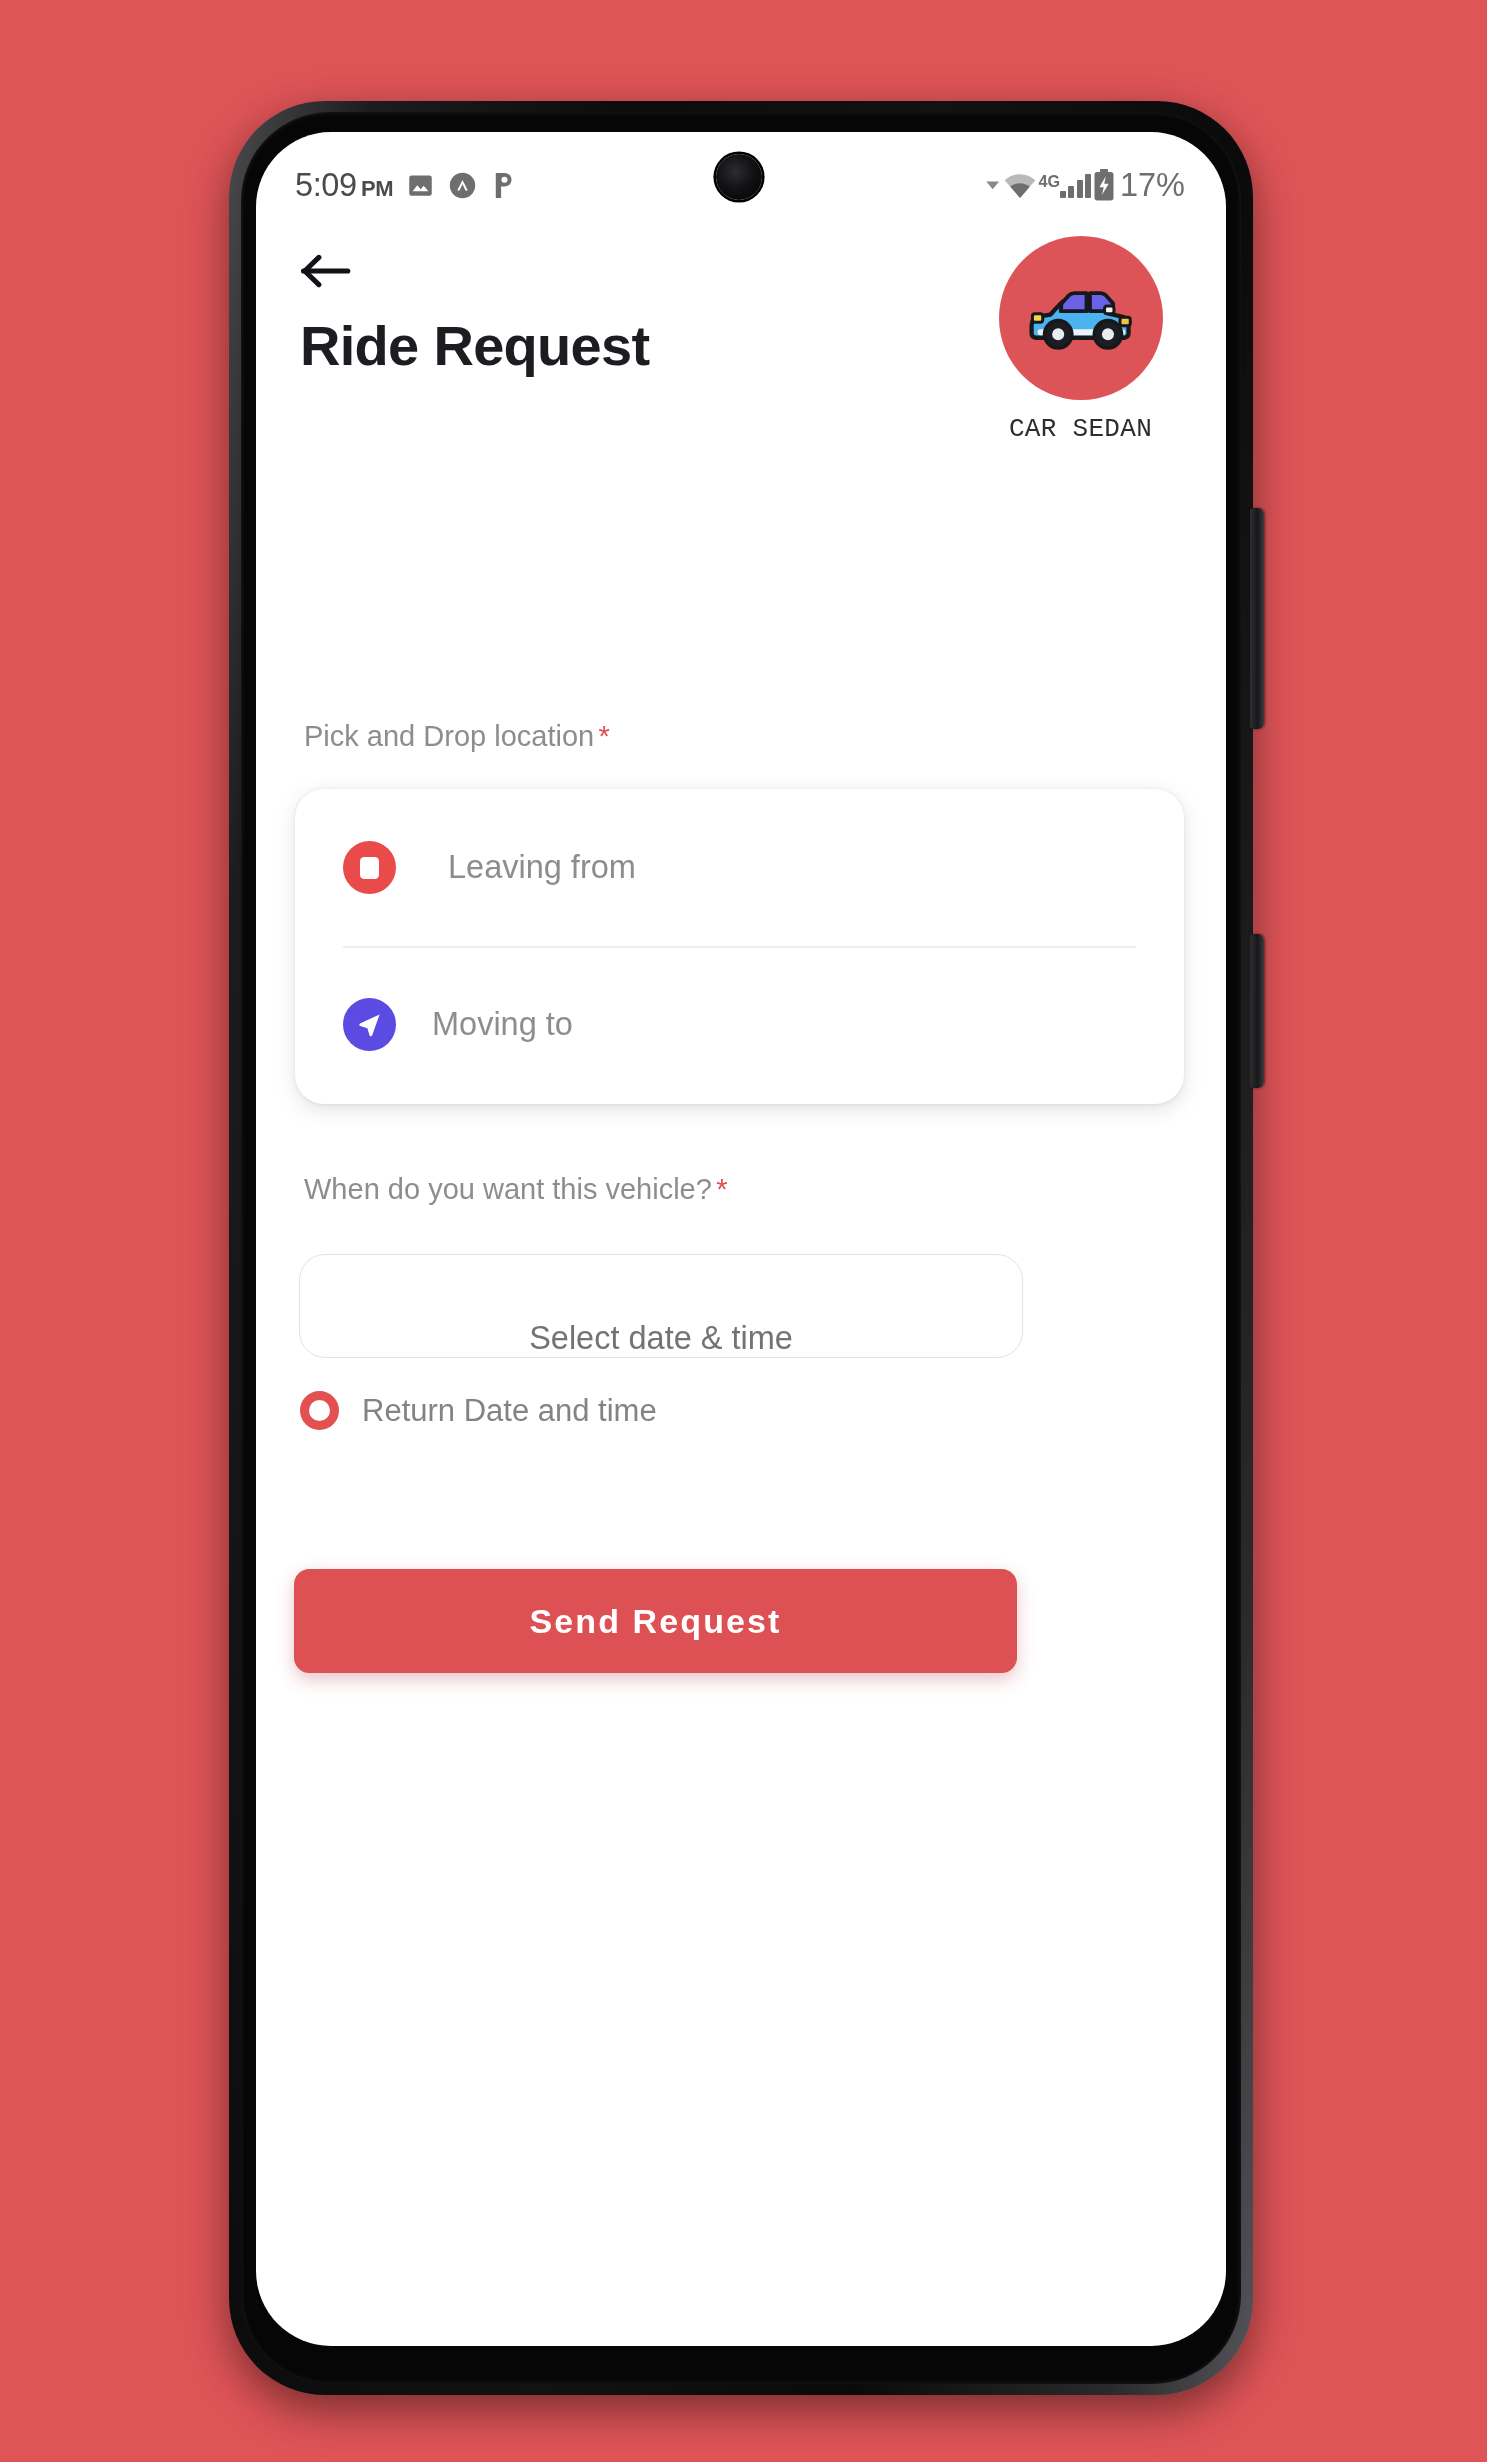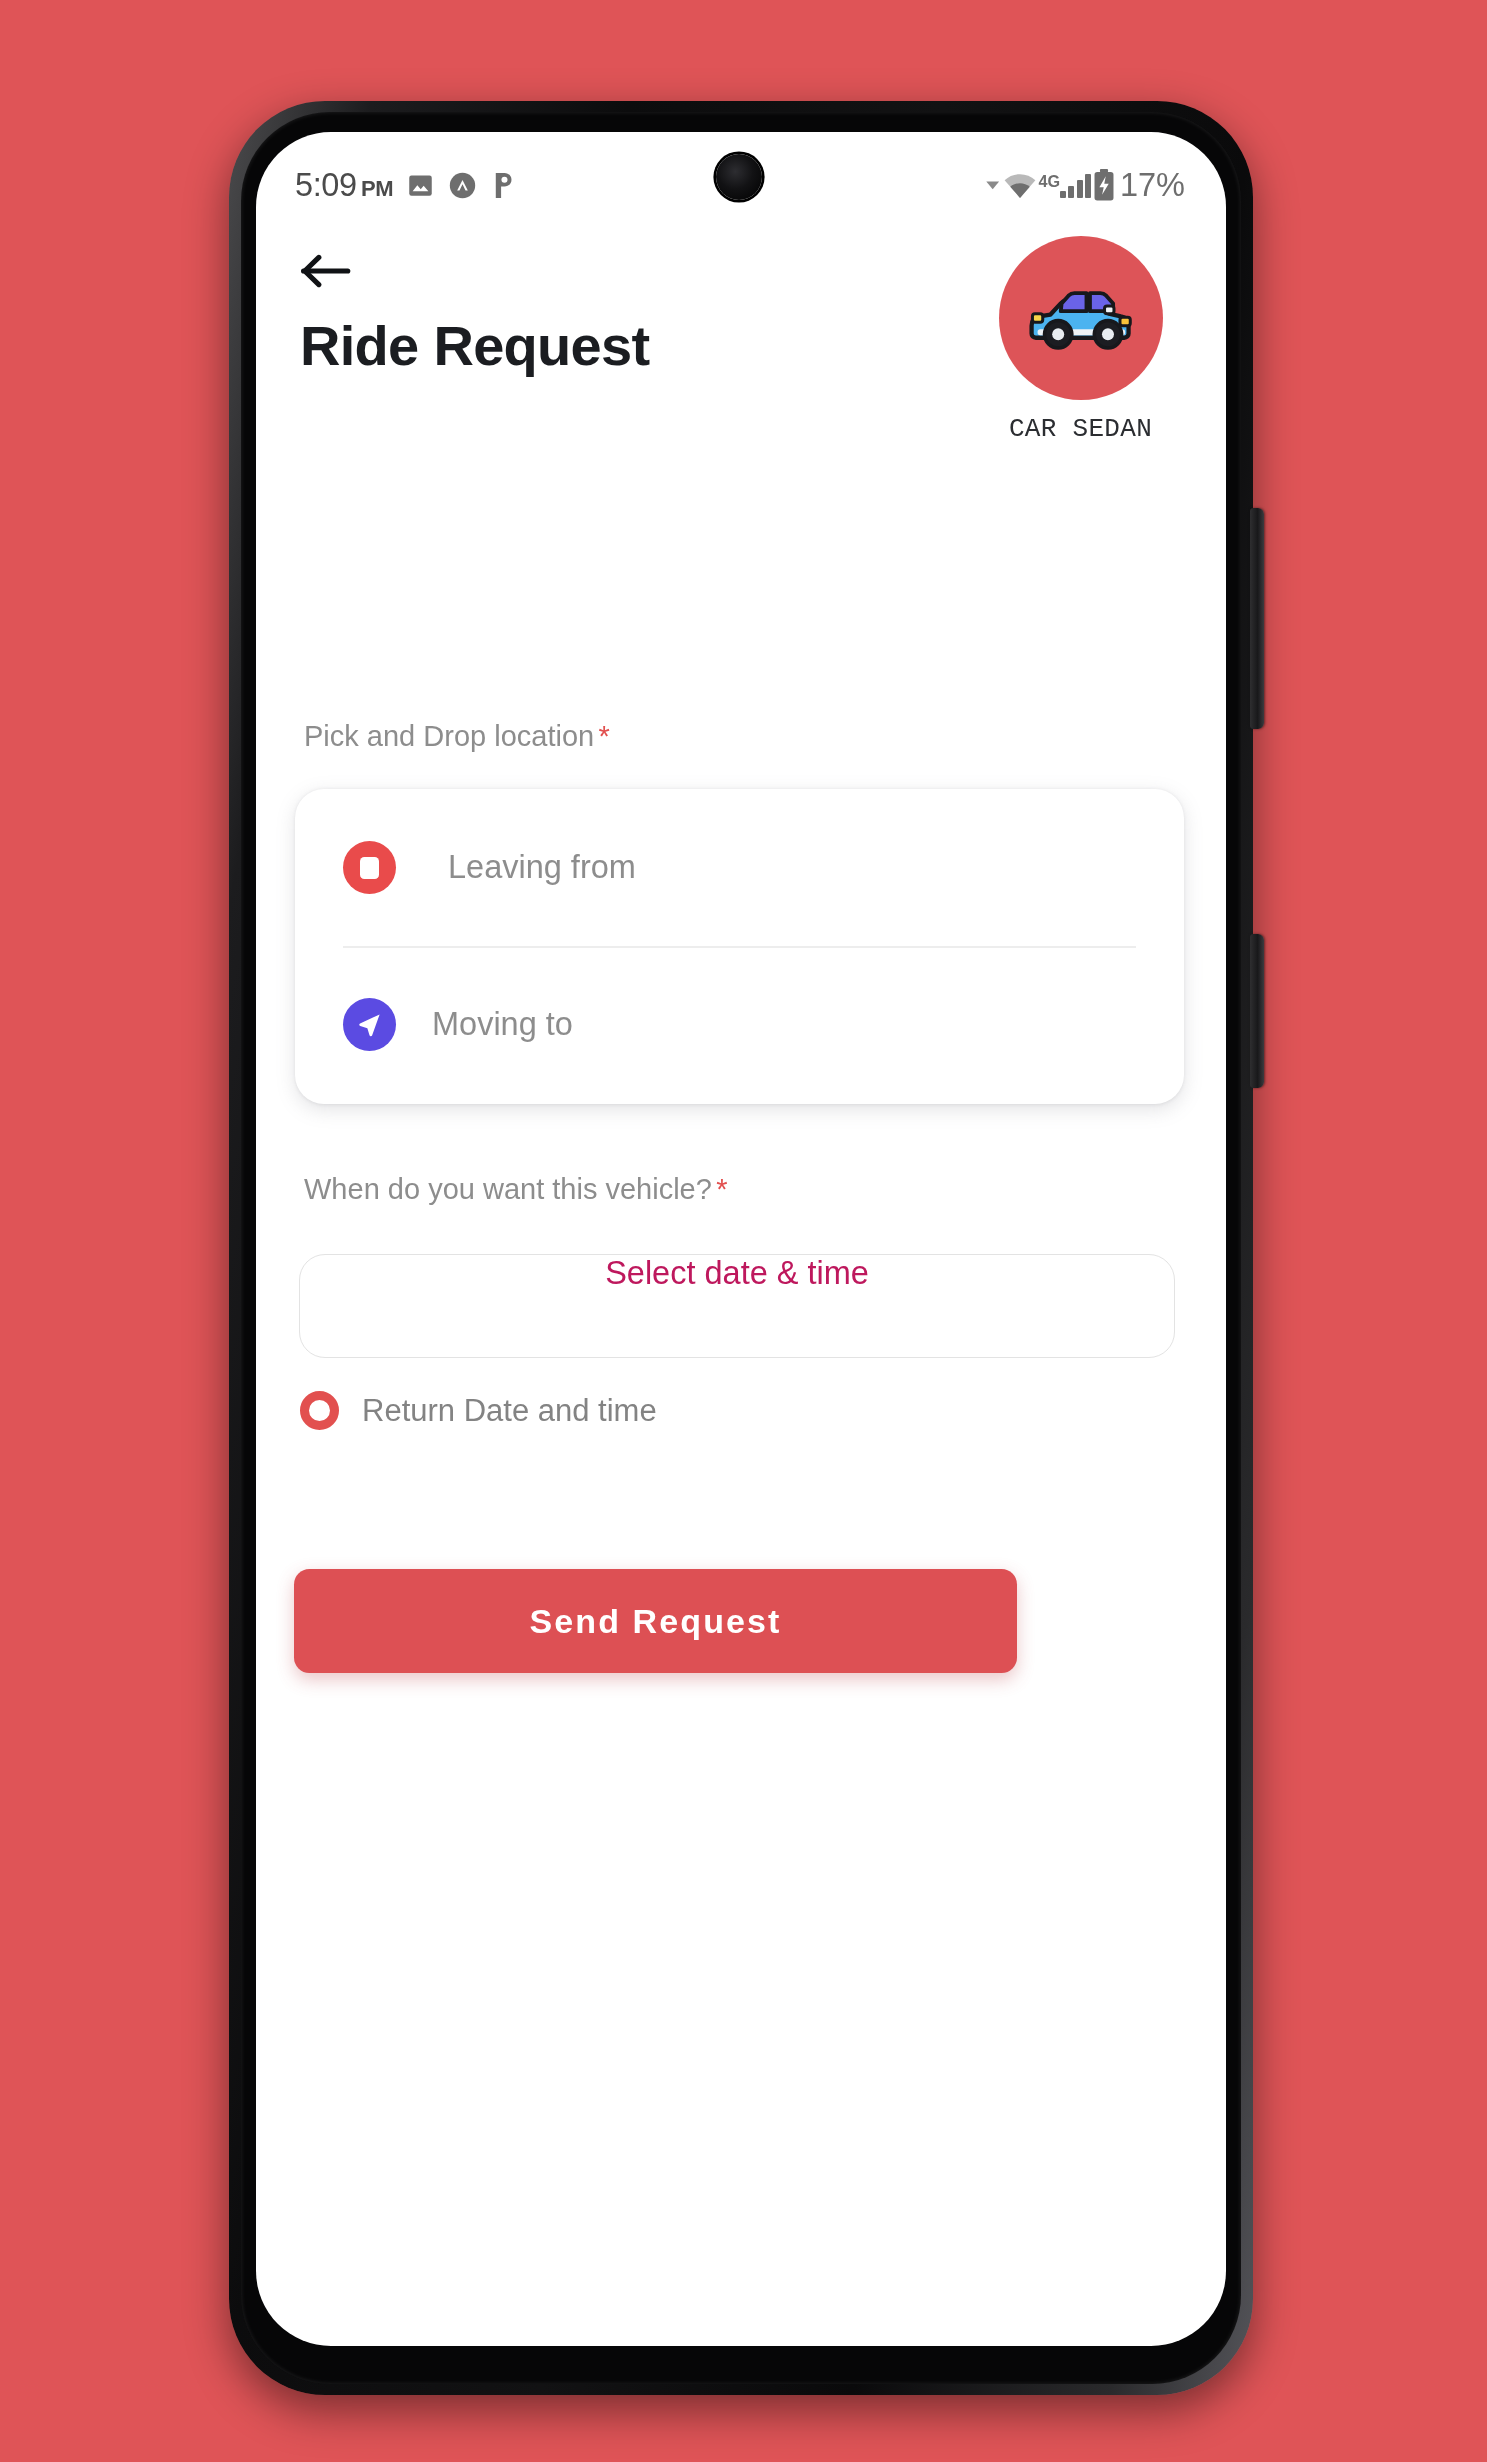--- a/index.html
+++ b/index.html
@@ -248,31 +248,31 @@
     margin-left: 36px;
     font-size: 32.5px;
     color: #8d8d8d;
     font-weight: 400;
   }
 
   .datetime-btn {
     position: absolute;
     left: 43px;
     top: 1122px;
-    width: 876px;
+    width: 724px;
     height: 104px;
     box-sizing: border-box;
     background: #fff;
     border: 1.7px solid #e3e3e3;
     border-radius: 26px;
     display: flex;
-    align-items: flex-start;
+    align-items: flex-end;
     justify-content: center;
     font-size: 32.5px;
-    color: #be185d;
+    color: #737373;
     cursor: pointer;
   }
 
   .return-row {
     position: absolute;
     left: 44px;
     top: 1259px;
     display: flex;
     align-items: center;
     cursor: pointer;

